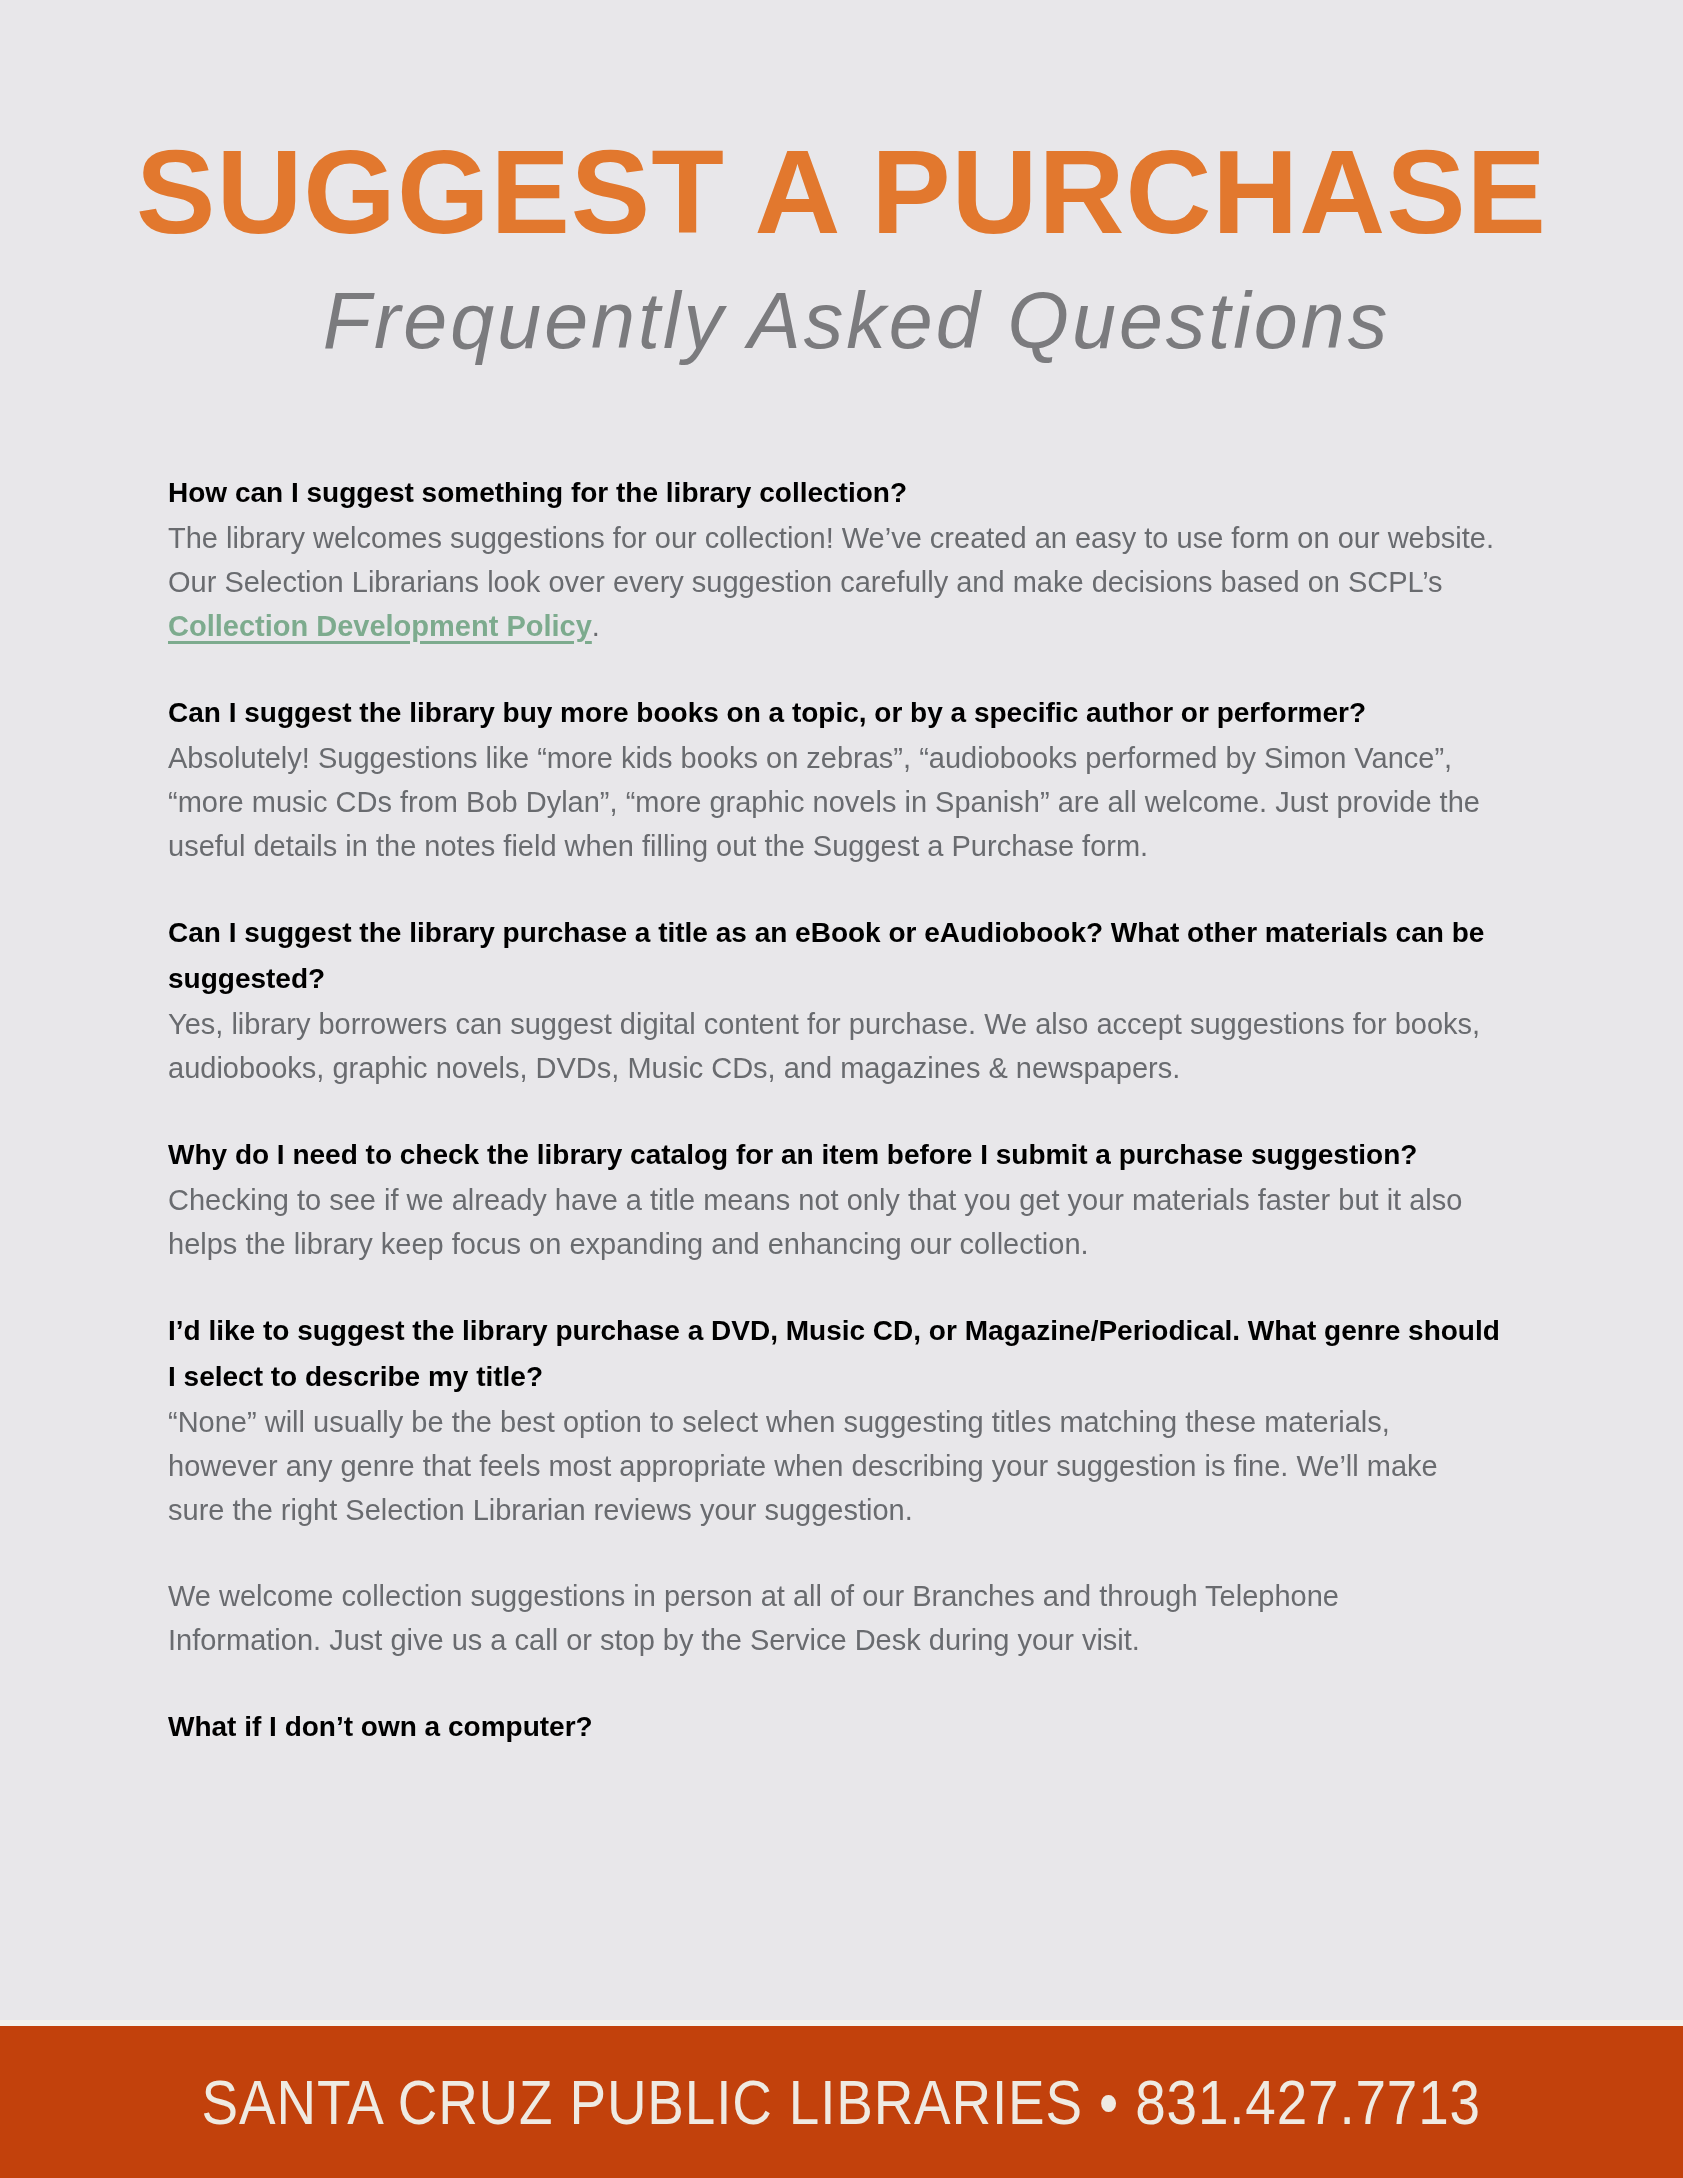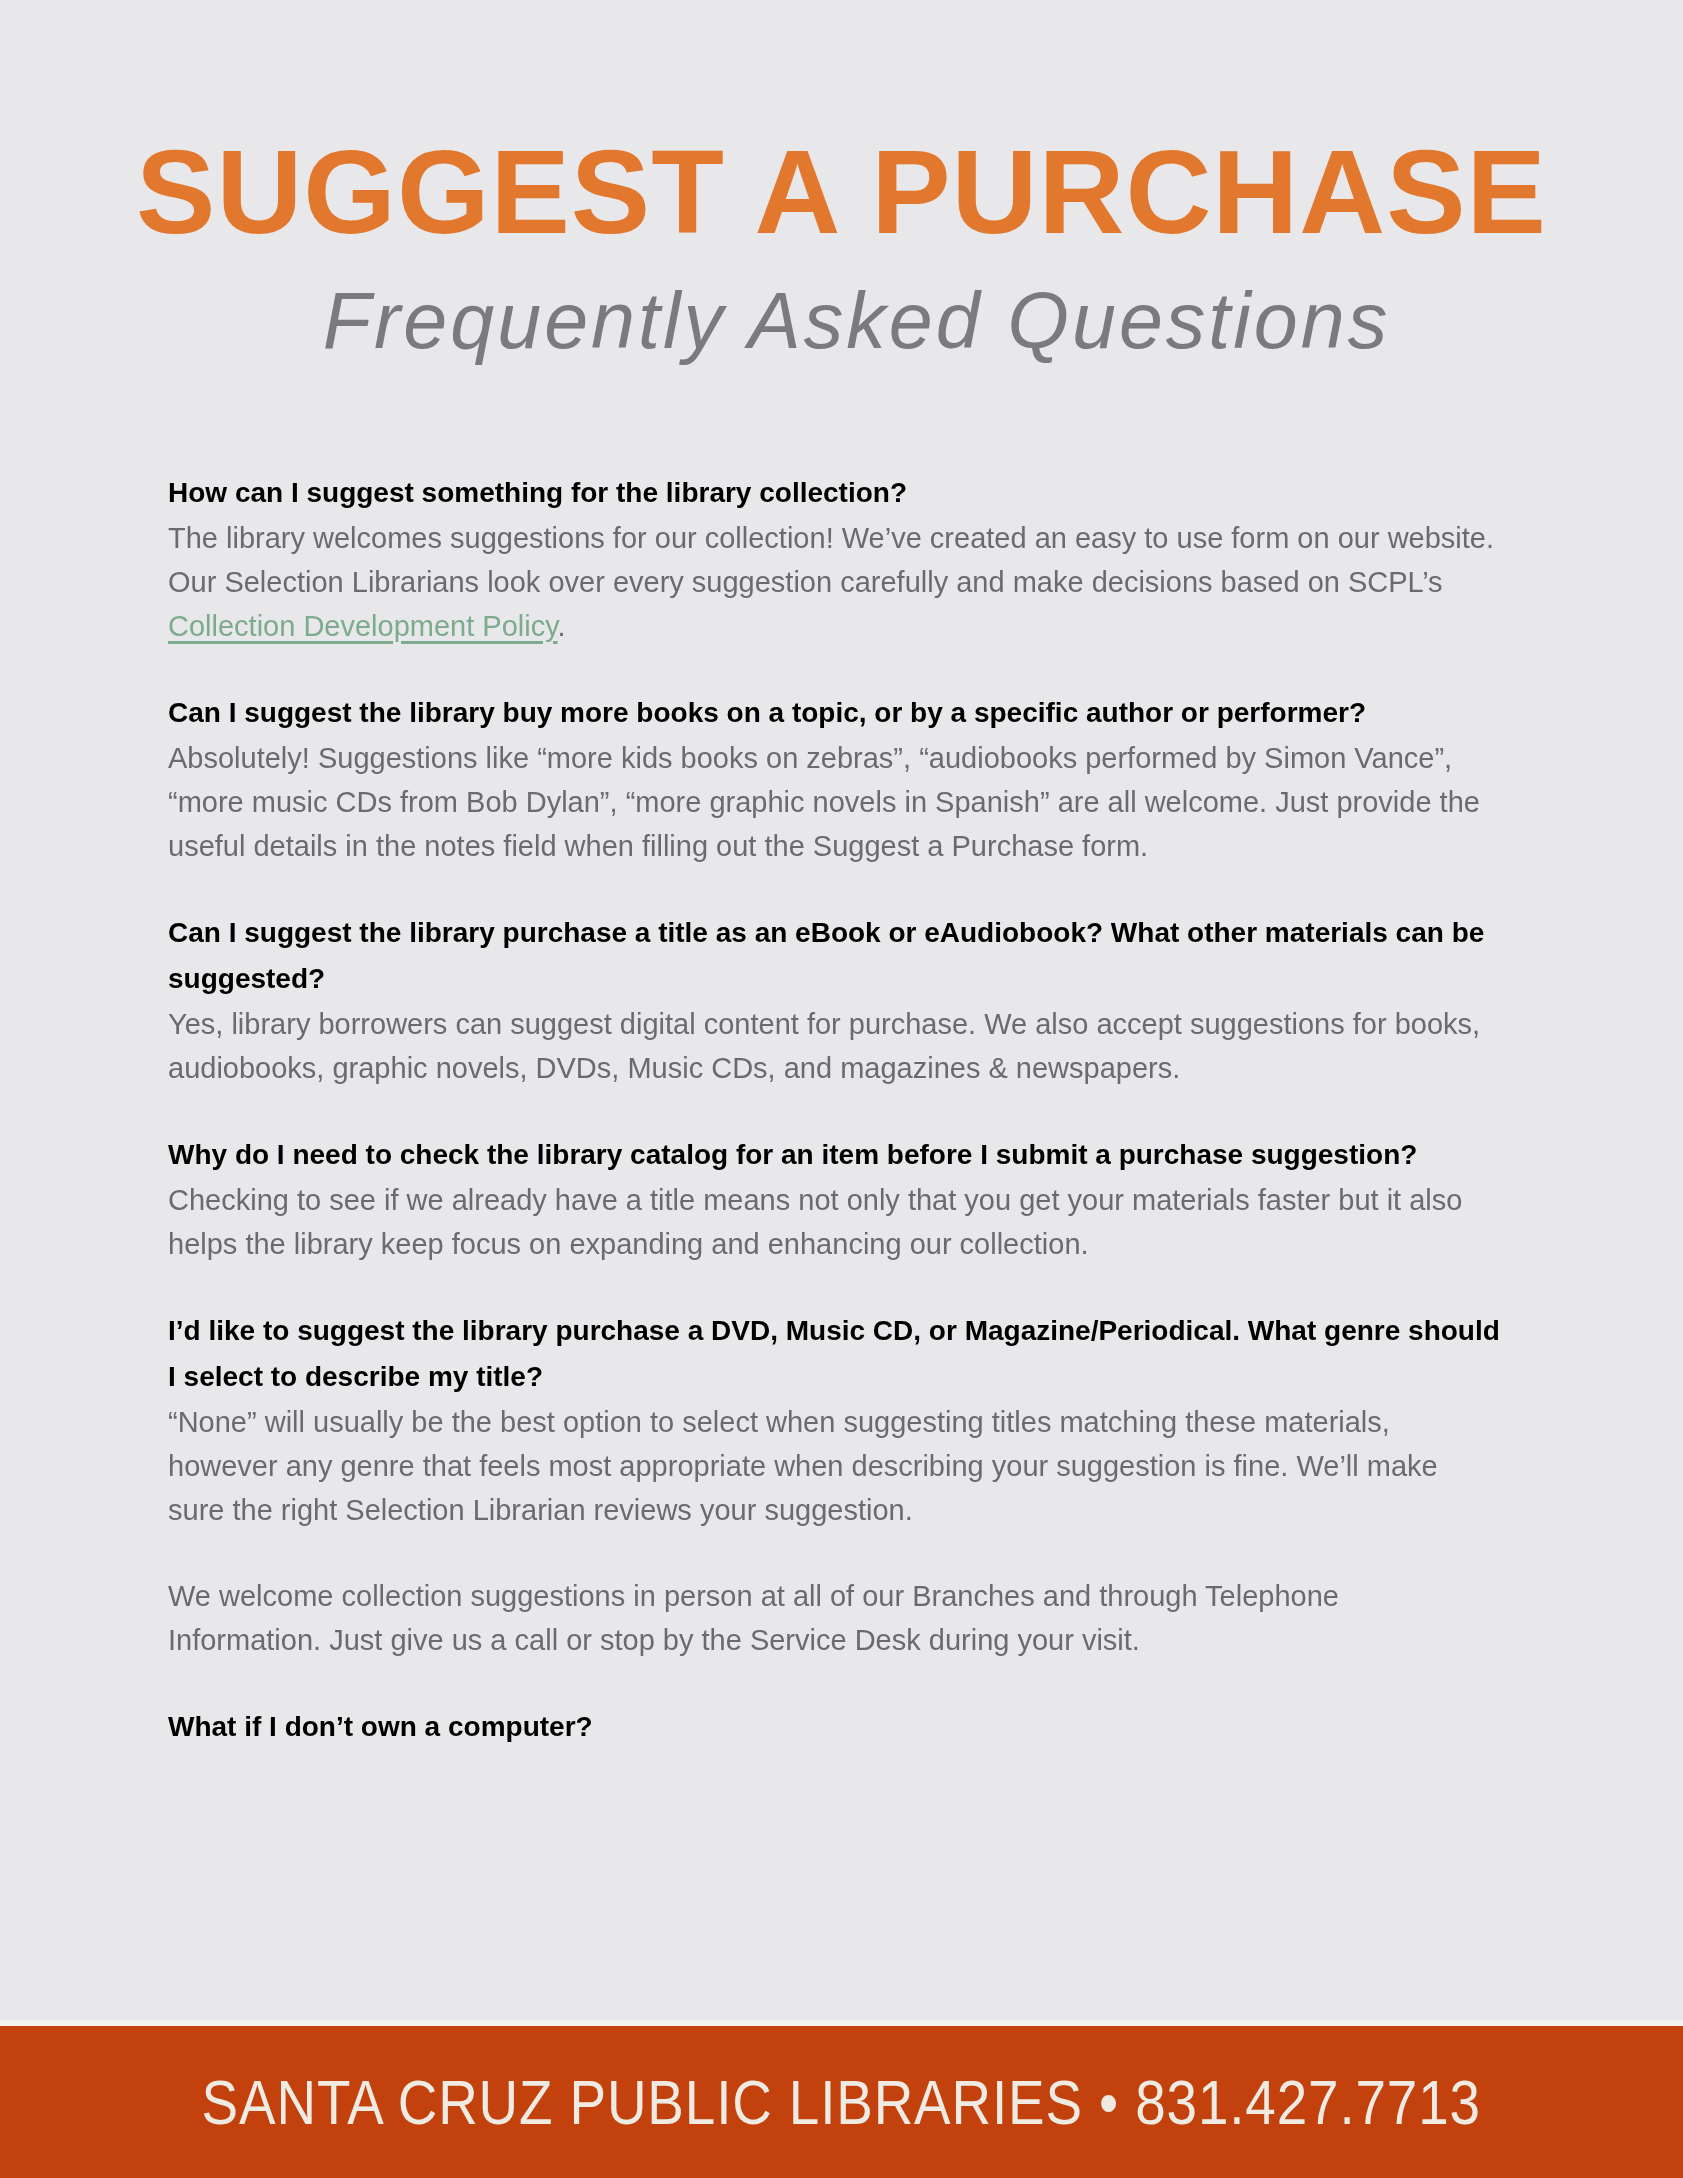--- a/index.html
+++ b/index.html
@@ -50,21 +50,21 @@
   }
   .faq-item p {
     margin: 0 0 42px 0;
     color: #696b6f;
     font-size: 29px;
     font-weight: 400;
     line-height: 44px;
   }
   .policy-link {
     color: #7dab8e;
-    font-weight: 400;
+    font-weight: 700;
     text-decoration: underline;
     text-decoration-thickness: 3px;
     text-underline-offset: 5px;
   }
   .footer-accent {
     position: absolute;
     left: 0;
     bottom: 152px;
     width: 100%;
     height: 6px;

